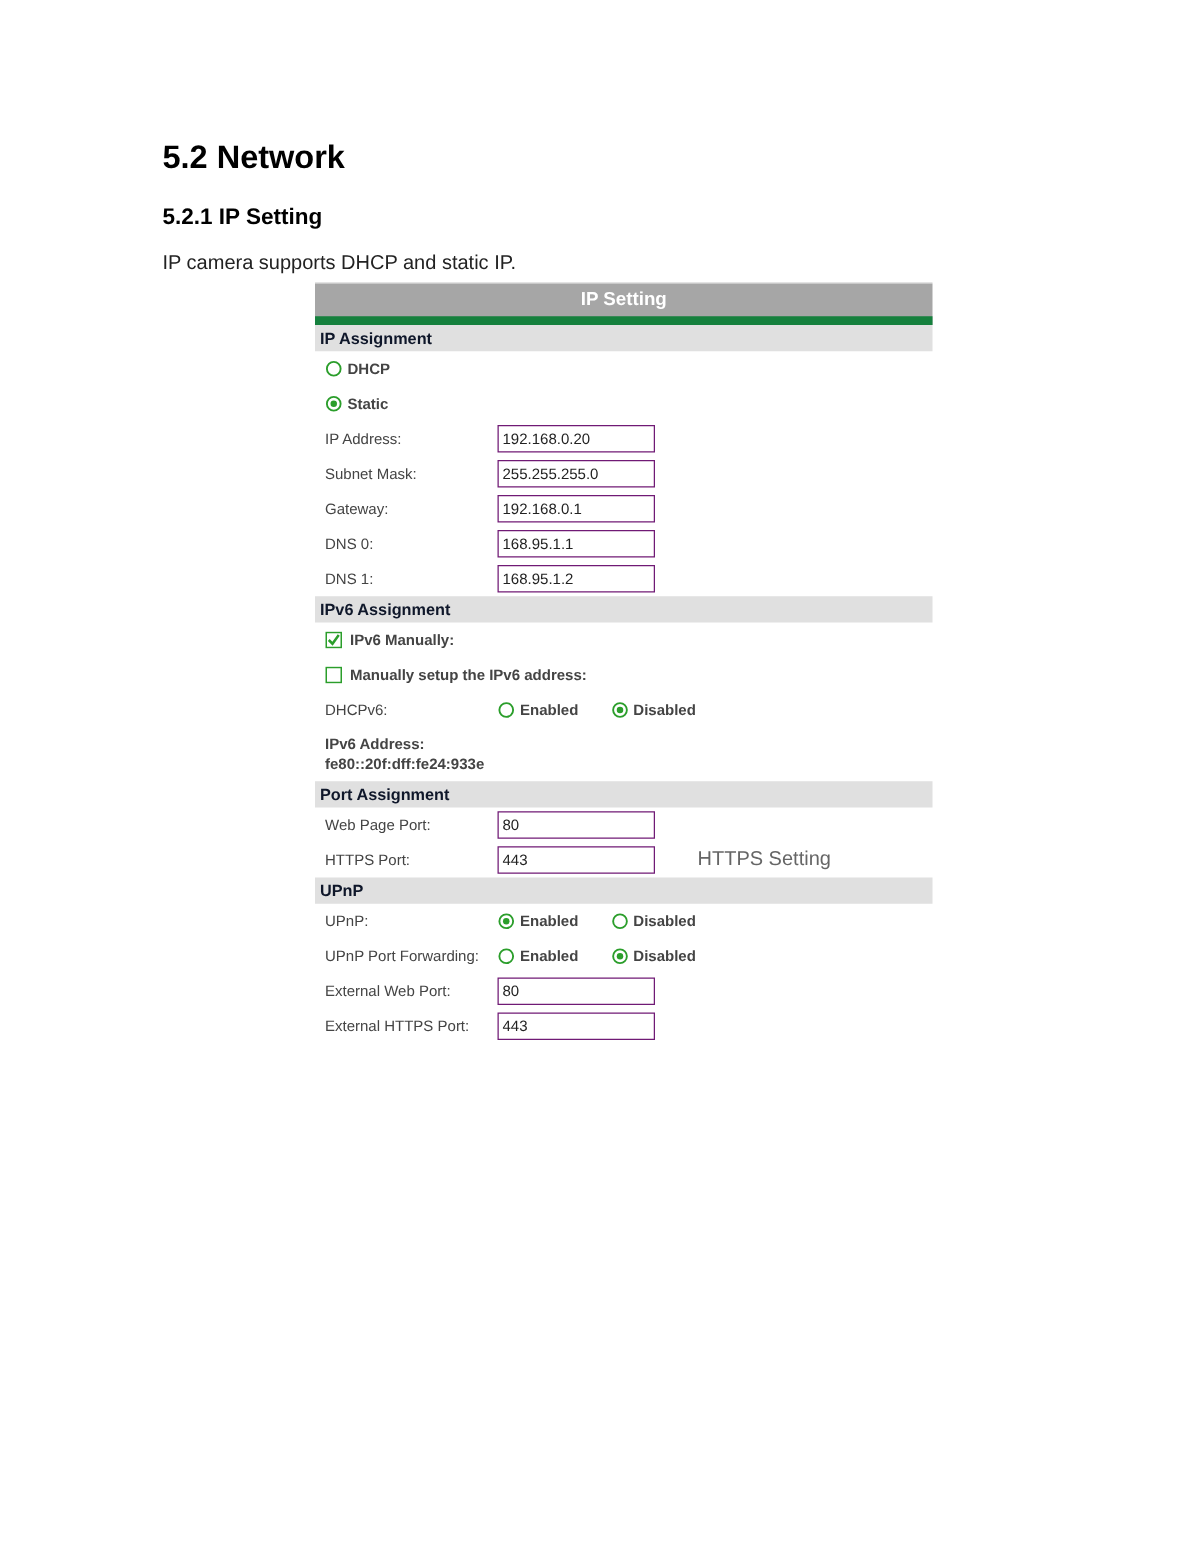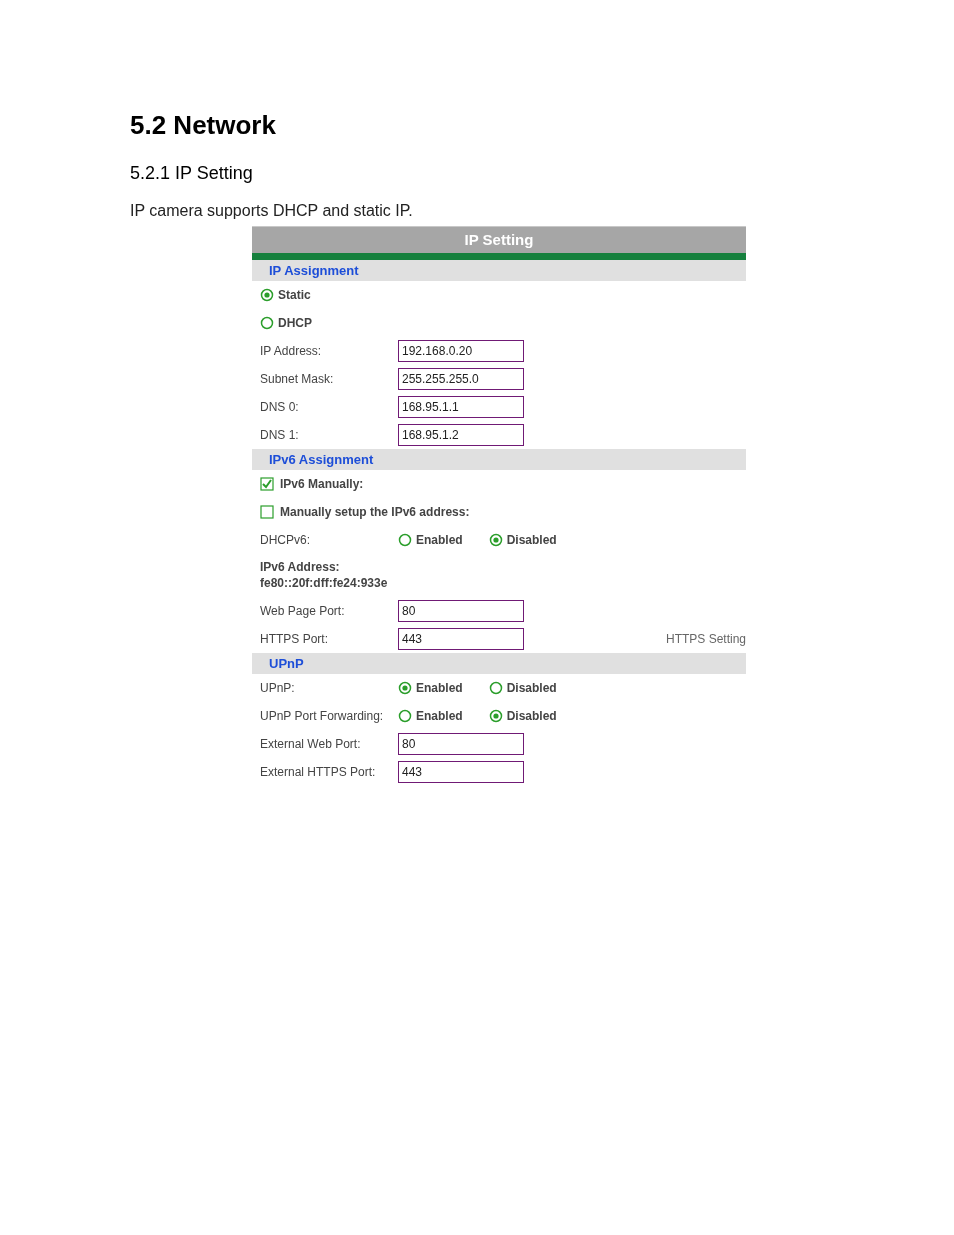--- a/index.html
+++ b/index.html
@@ -15,21 +15,21 @@
     padding: 110px 130px 40px 130px;
     box-sizing: border-box;
   }
   .h-main {
     font-size: 26px;
     font-weight: bold;
     margin: 0 0 22px 0;
   }
   .h-sub {
     font-size: 18px;
-    font-weight: normal;
+    font-weight: bold;
     margin: 0 0 18px 0;
   }
   .intro {
     font-size: 16px;
     margin: 0 0 6px 0;
     color: #222;
   }
   .panel {
     margin-left: 122px;
     width: 494px;
@@ -41,46 +41,45 @@
     background: #a6a6a6;
     color: #fff;
     text-align: center;
     font-weight: bold;
     font-size: 15px;
     padding: 4px 0 5px 0;
     border-bottom: 7px solid #15803d;
   }
   .section-bar {
     background: #e0e0e0;
-    color: #1d4ed8;
+    color: #0f172a;
     font-weight: bold;
     font-size: 13px;
-    padding: 3px 17px;
+    padding: 3px 4px;
   }
   .row {
     display: flex;
     align-items: center;
     padding: 3px 0 3px 8px;
     min-height: 22px;
   }
   .label-col {
     width: 138px;
     font-weight: normal;
     color: #444;
     font-size: 12px;
   }
   .input-col {
     width: 124px;
   }
   .extra-col {
     flex: 1;
     padding-left: 36px;
-    font-size: 12px;
+    font-size: 16px;
     color: #666;
-    text-align: right;
   }
   input[type="text"].ipfield {
     width: 118px;
     height: 18px;
     font-size: 12px;
     border: 1px solid #701a75;
     padding: 1px 3px;
     background: #fff;
     color: #222;
   }
@@ -150,39 +149,43 @@
   <div class="intro">IP camera supports DHCP and static IP.</div>
 
   <div class="panel">
     <div class="title-bar">IP Setting</div>
 
     <div class="section-bar">IP Assignment</div>
 
     <div class="row">
       <svg class="radio" viewBox="0 0 14 14">
         <circle class="outer" cx="7" cy="7" r="5.5"></circle>
-        <circle class="inner" cx="7" cy="7" r="2.6"></circle>
-      </svg>
-      <span class="radio-label">Static</span>
+      </svg>
+      <span class="radio-label">DHCP</span>
     </div>
 
     <div class="row">
       <svg class="radio" viewBox="0 0 14 14">
         <circle class="outer" cx="7" cy="7" r="5.5"></circle>
-      </svg>
-      <span class="radio-label">DHCP</span>
+        <circle class="inner" cx="7" cy="7" r="2.6"></circle>
+      </svg>
+      <span class="radio-label">Static</span>
     </div>
 
     <div class="row">
       <div class="label-col">IP Address:</div>
       <div class="input-col"><input type="text" class="ipfield" value="192.168.0.20" style=""></div>
     </div>
     <div class="row">
       <div class="label-col">Subnet Mask:</div>
       <div class="input-col"><input type="text" class="ipfield" value="255.255.255.0" style=""></div>
+    </div>
+    <div class="row">
+      <div class="label-col">Gateway:</div>
+      <div class="input-col"><input type="text" class="ipfield" value="192.168.0.1" style=""></div>
     </div>
     <div class="row">
       <div class="label-col">DNS 0:</div>
       <div class="input-col"><input type="text" class="ipfield" value="168.95.1.1" style=""></div>
     </div>
     <div class="row">
       <div class="label-col">DNS 1:</div>
       <div class="input-col"><input type="text" class="ipfield" value="168.95.1.2" style=""></div>
     </div>
 
@@ -220,20 +223,21 @@
           <span class="radio-label">Disabled</span>
         </span>
       </div>
     </div>
 
     <div class="ipv6-addr">
       <div>IPv6 Address:</div>
       <div>fe80::20f:dff:fe24:933e</div>
     </div>
 
+    <div class="section-bar">Port Assignment</div>
 
     <div class="row">
       <div class="label-col">Web Page Port:</div>
       <div class="input-col"><input type="text" class="ipfield" value="80" style=""></div>
     </div>
     <div class="row">
       <div class="label-col">HTTPS Port:</div>
       <div class="input-col"><input type="text" class="ipfield" value="443" style=""></div>
       <div class="extra-col"><span>HTTPS Setting</span></div>
     </div>

